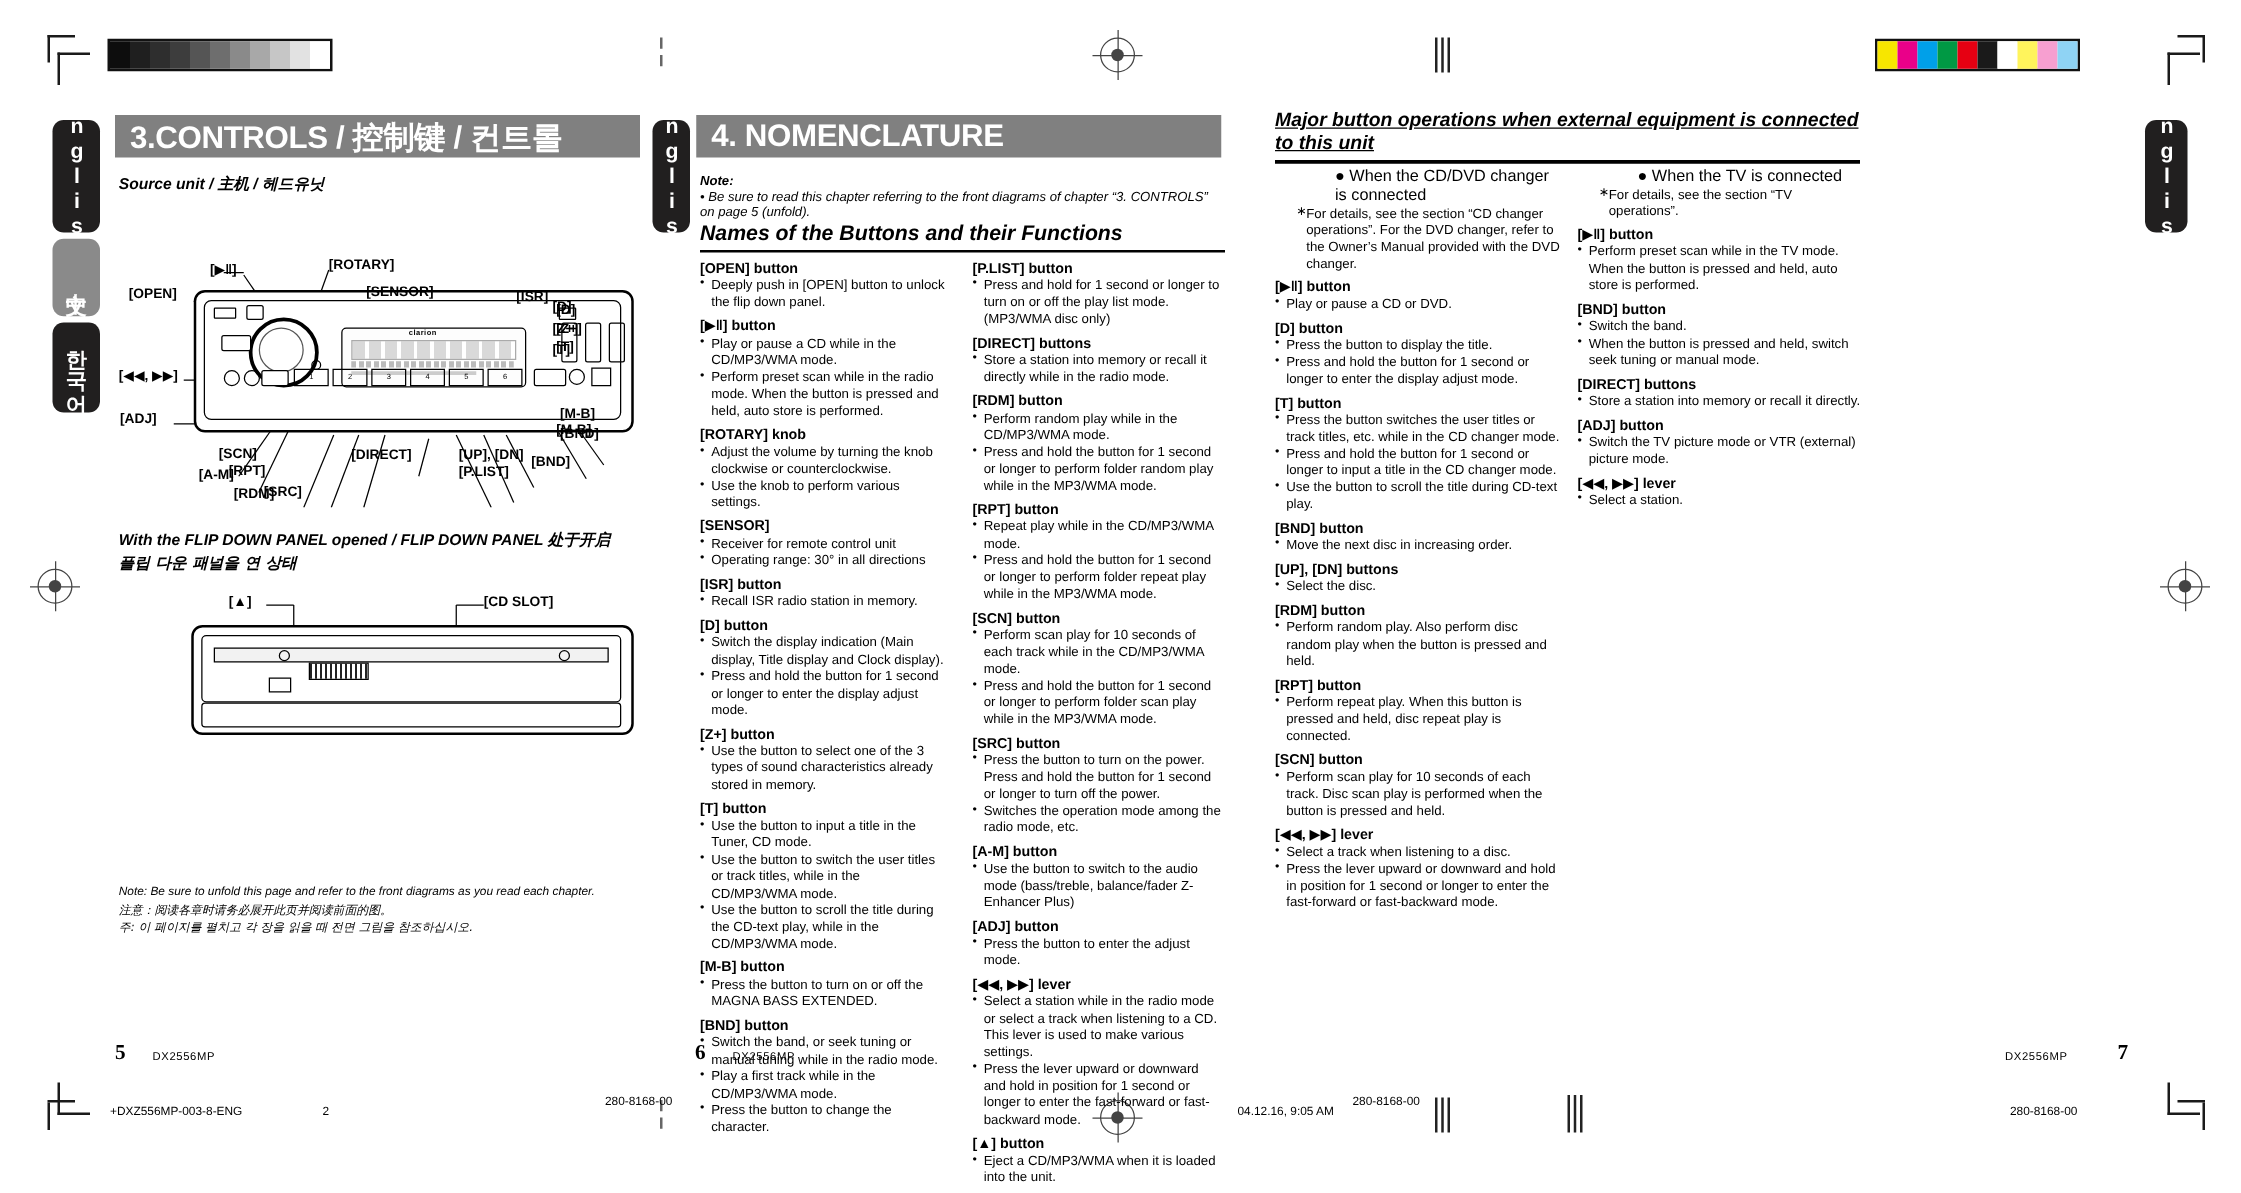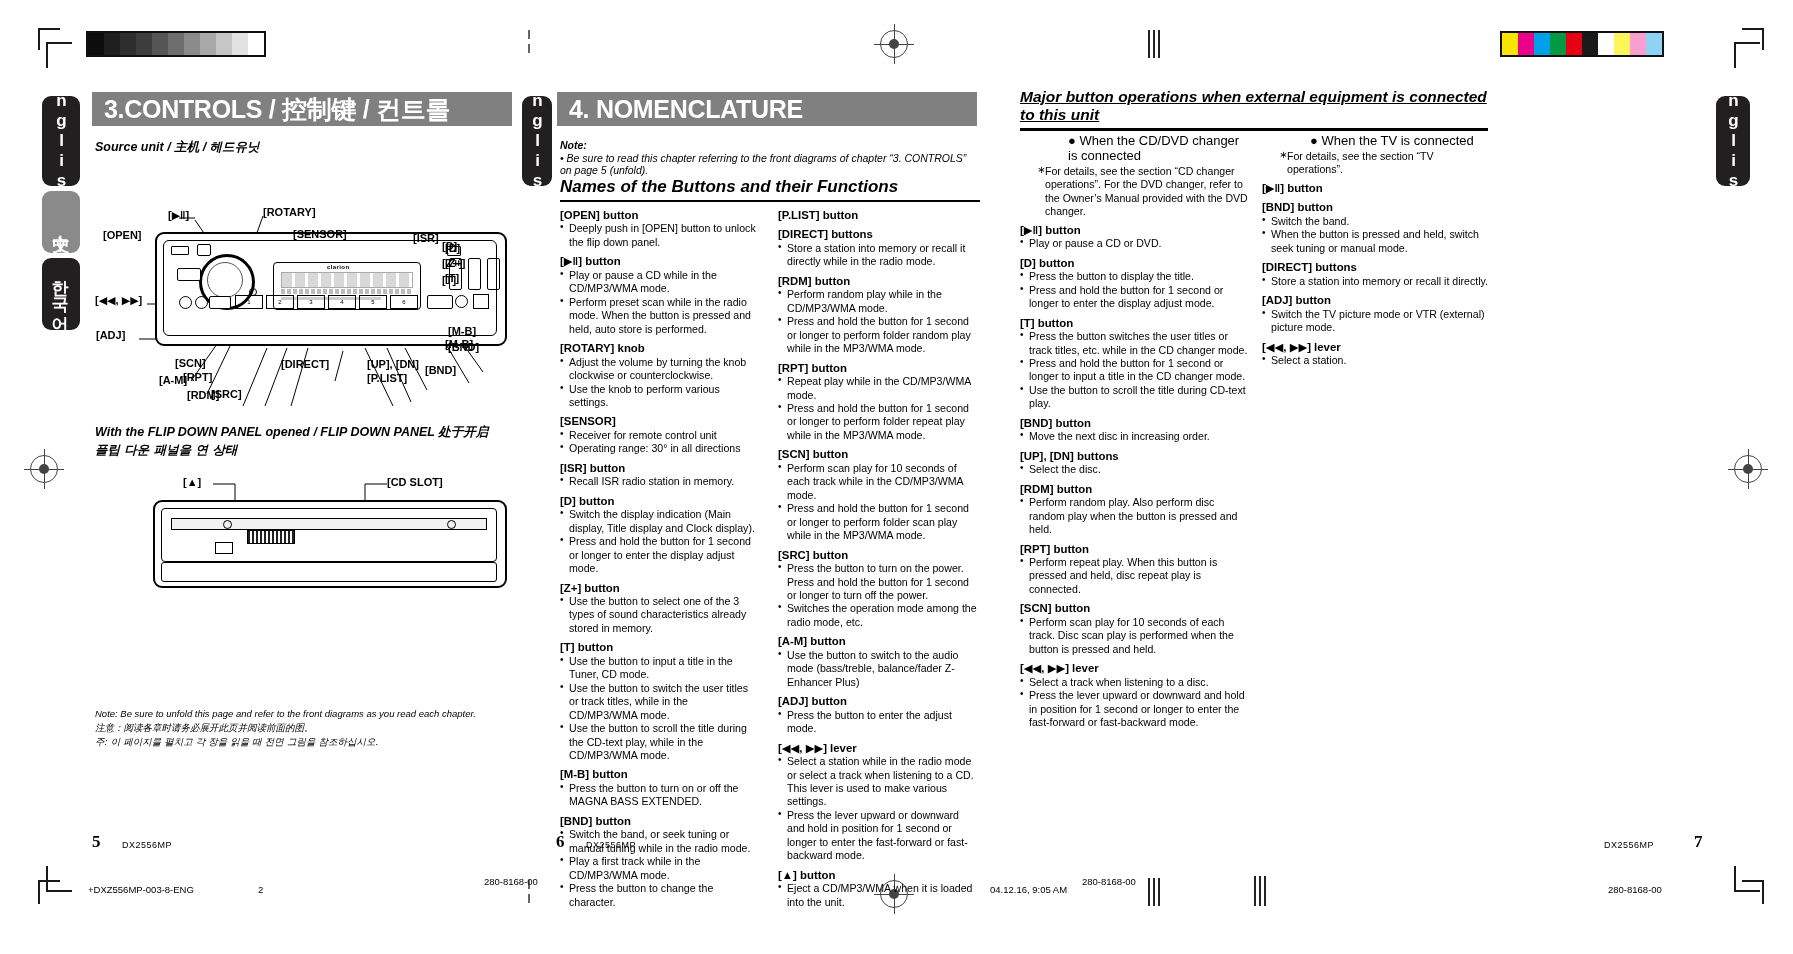--- a/index.html
+++ b/index.html
@@ -350,20 +350,23 @@
     </ul>
     <div class="btnhead">[BND] button</div>
     <ul class="blist">
       <li>Switch the band, or seek tuning or manual tuning while in the radio mode.</li>
       <li>Play a first track while in the CD/MP3/WMA mode.</li>
       <li>Press the button to change the character.</li>
     </ul>
   </div>
 <div class="col" id="mid-right" style="left:778px;top:208px;width:200px;">
     <div class="btnhead">[P.LIST] button</div>
+    <ul class="blist">
+      <li>Press and hold for 1 second or longer to turn on or off the play list mode. (MP3/WMA disc only)</li>
+    </ul>
     <div class="btnhead">[DIRECT] buttons</div>
     <ul class="blist">
       <li>Store a station into memory or recall it directly while in the radio mode.</li>
     </ul>
     <div class="btnhead">[RDM] button</div>
     <ul class="blist">
       <li>Perform random play while in the CD/MP3/WMA mode.</li>
       <li>Press and hold the button for 1 second or longer to perform folder random play while in the MP3/WMA mode.</li>
     </ul>
     <div class="btnhead">[RPT] button</div>
@@ -461,20 +464,23 @@
 <div class="abs" style="left:1262px;top:133px;width:228px;">
   <div class="bulhead">
     <span class="dot">●</span>
     <span>When the TV is connected</span>
   </div>
   <ul class="blist" style="font-size:10.6px;line-height:1.27;margin-left:16px;margin-top:2px;">
     <li class="star">For details, see the section “TV operations”.</li>
   </ul>
   <div class="col" id="right-right" style="position:static;margin-top:4px;">
       <div class="btnhead">[▶‖] button</div>
+      <ul class="blist">
+        <li>Perform preset scan while in the TV mode. When the button is pressed and held, auto store is performed.</li>
+      </ul>
       <div class="btnhead">[BND] button</div>
       <ul class="blist">
         <li>Switch the band.</li>
         <li>When the button is pressed and held, switch seek tuning or manual mode.</li>
       </ul>
       <div class="btnhead">[DIRECT] buttons</div>
       <ul class="blist">
         <li>Store a station into memory or recall it directly.</li>
       </ul>
       <div class="btnhead">[ADJ] button</div>

